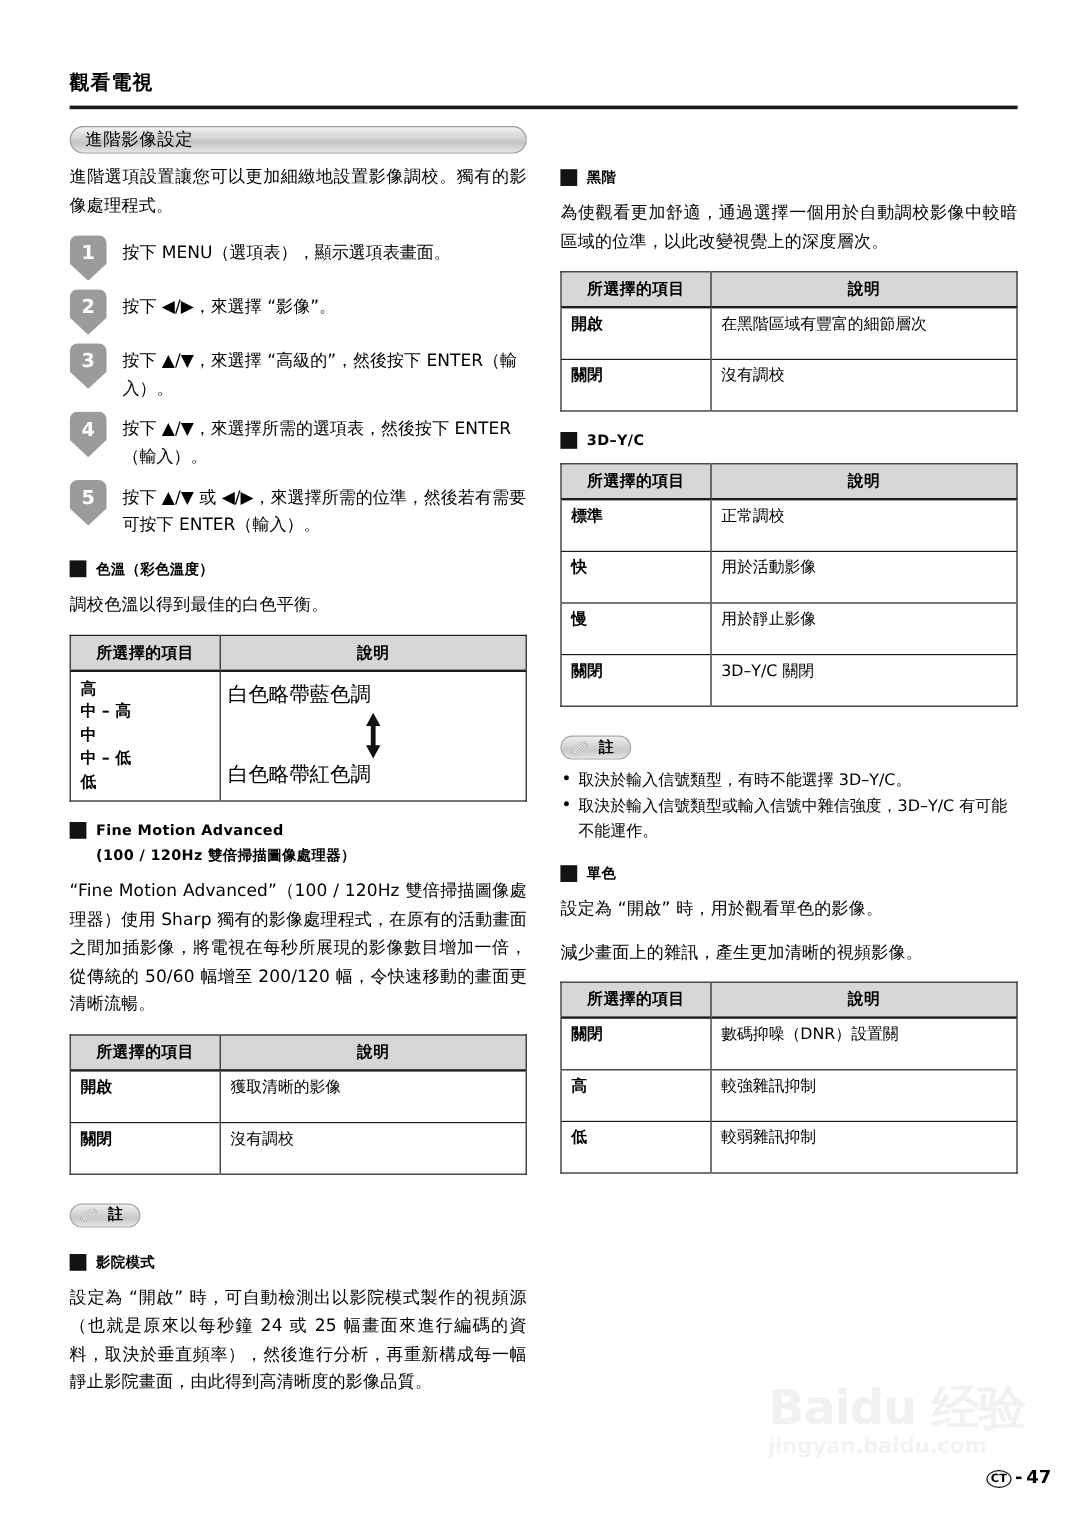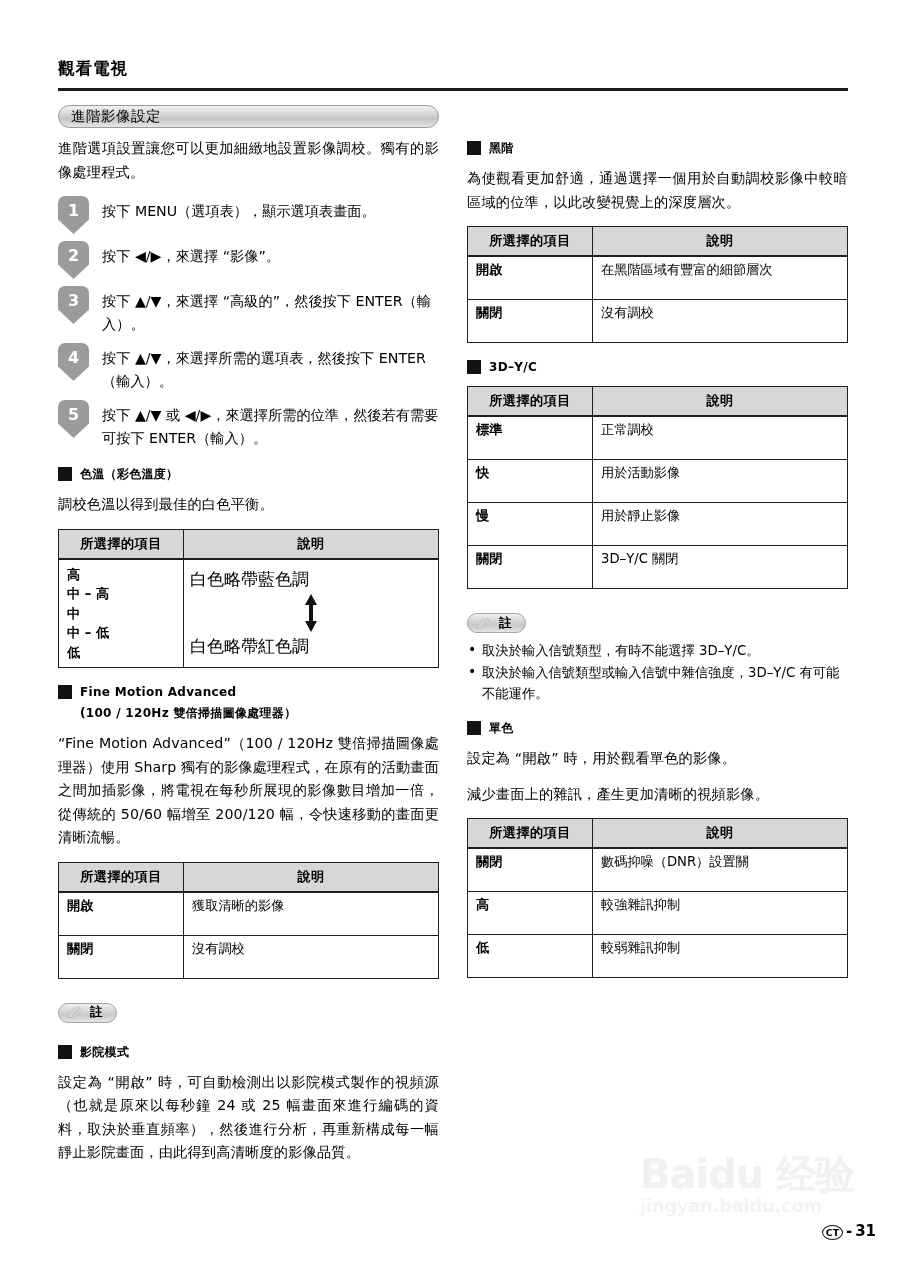--- a/index.html
+++ b/index.html
@@ -483,16 +483,16 @@
   </div>
 
   <div class="watermark">
     <div class="wm-main">Baidu 经验</div>
     <div class="wm-sub">jingyan.baidu.com</div>
   </div>
 
   <div class="page-num">
     <span class="ct-badge">CT</span>
     <span>-</span>
-    <span>31</span>
+    <span>47</span>
   </div>
 
 </div>
 
 </body></html>

